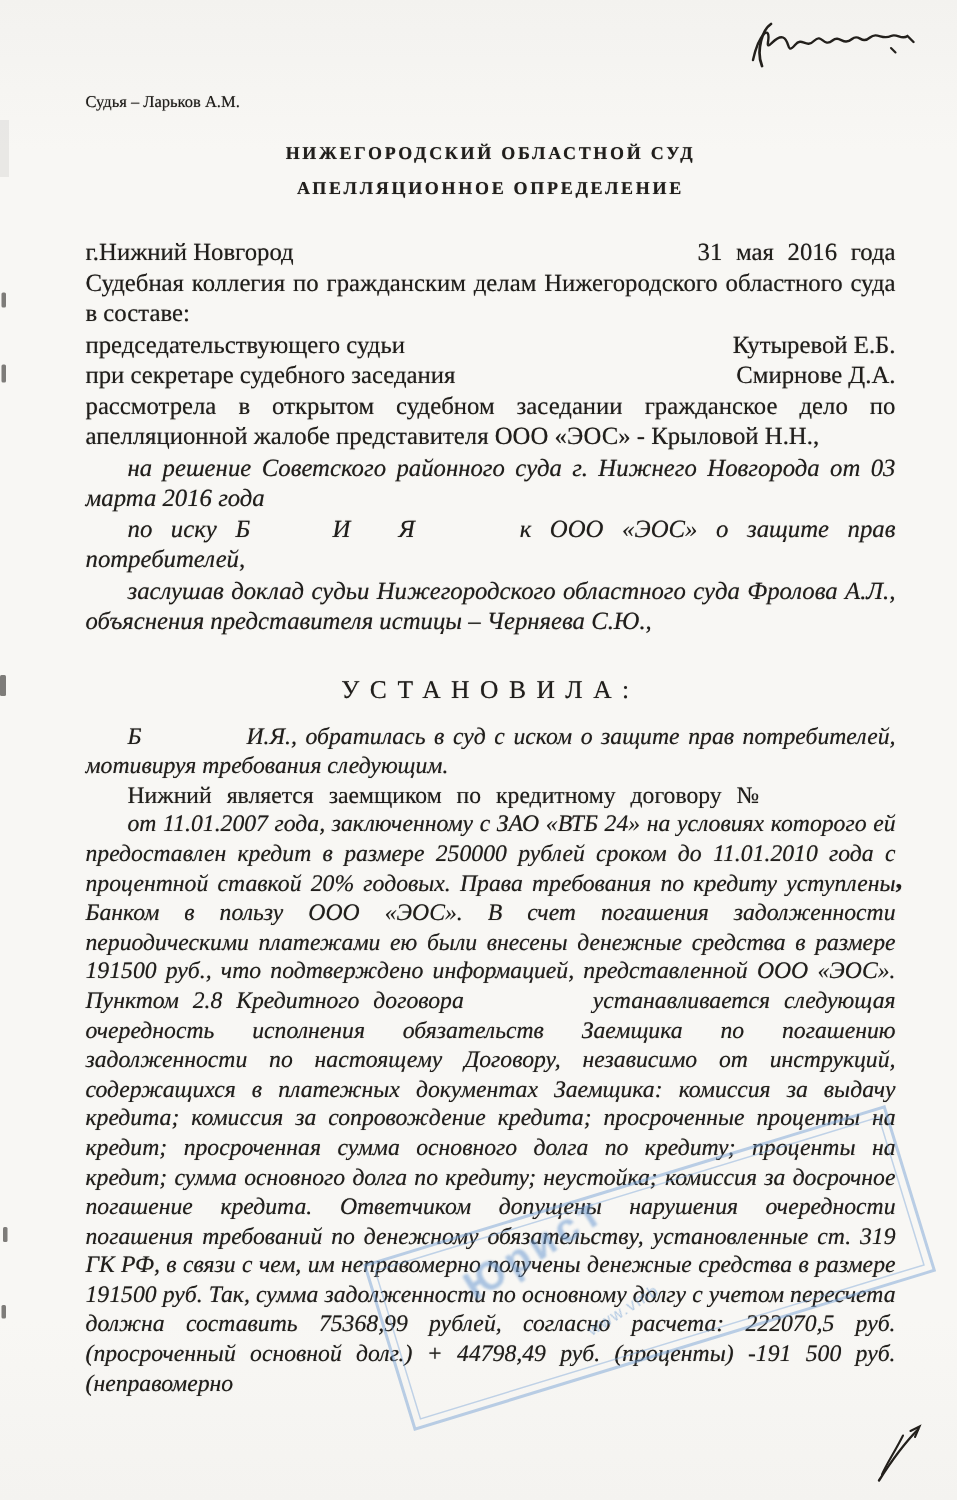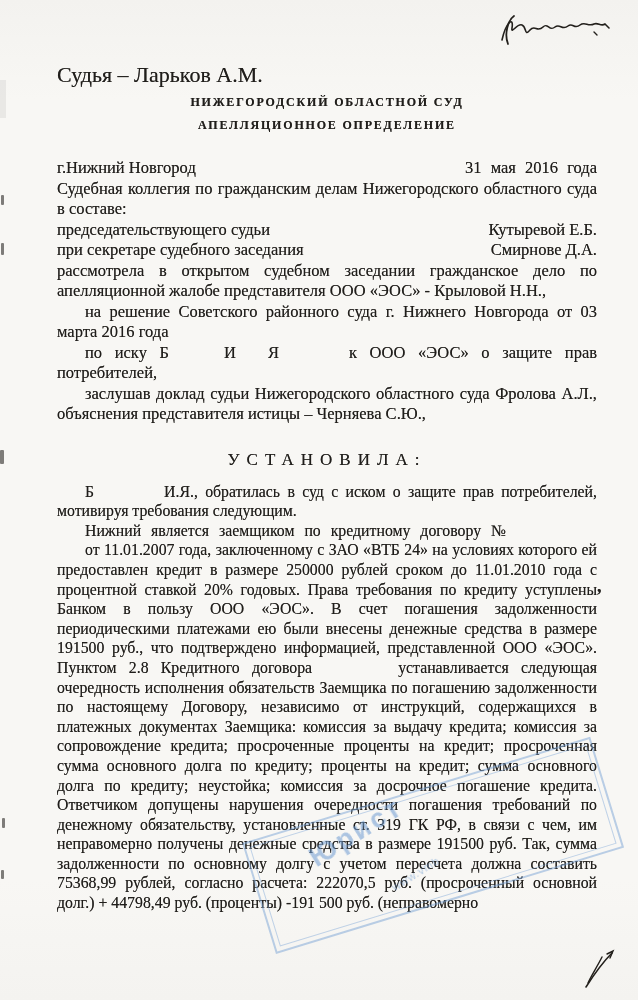--- a/index.html
+++ b/index.html
@@ -4,27 +4,27 @@
 <style>
   html,body{margin:0;padding:0;}
   .page{
     position:relative;width:638px;height:1000px;overflow:hidden;
     background:linear-gradient(180deg,#f3f2ef 0%,#f8f7f4 10%,#f8f7f4 88%,#f4f3f0 100%);
     font-family:"Liberation Serif","DejaVu Serif",serif;
     color:#201e1b;
     text-shadow:0 0 .5px rgba(32,30,27,.65);
   }
   .col{position:absolute;left:57px;width:540px;}
-  .sec-header{top:62px;display:flex;justify-content:space-between;font-size:22px;}
+  .sec-header{top:62px;display:flex;justify-content:space-between;font-size:11px;}
   .sec-title{top:91px;text-align:center;font-weight:bold;font-size:12px;letter-spacing:1.8px;line-height:23px;}
   .sec-intro{top:158px;font-size:16.5px;line-height:20.5px;}
   .sec-body{top:450px;font-size:15.8px;line-height:19.6px;}
   .row{display:flex;justify-content:space-between;font-family:Liberation Serif, serif;}
   .just{text-align:justify;}
-  .indent{text-indent:28px;}
+  .indent{text-indent:28px;font-style:italic;}
   .heading{text-align:center;letter-spacing:7px;font-size:17px;margin-bottom:12px;}
   .p6a{word-spacing:6px;text-indent:28px;}
   .gap{display:inline-block;}
   .g70{width:70px;}.g55{width:55px;}.g32{width:32px;}.g86{width:86px;}
   .date-sp{word-spacing:5px;}
   
   .watermark{
     position:absolute;left:276px;top:838px;width:360px;height:112px;
     transform:rotate(-17deg);transform-origin:0 100%;
     border:2px solid rgba(122,163,214,.5);

